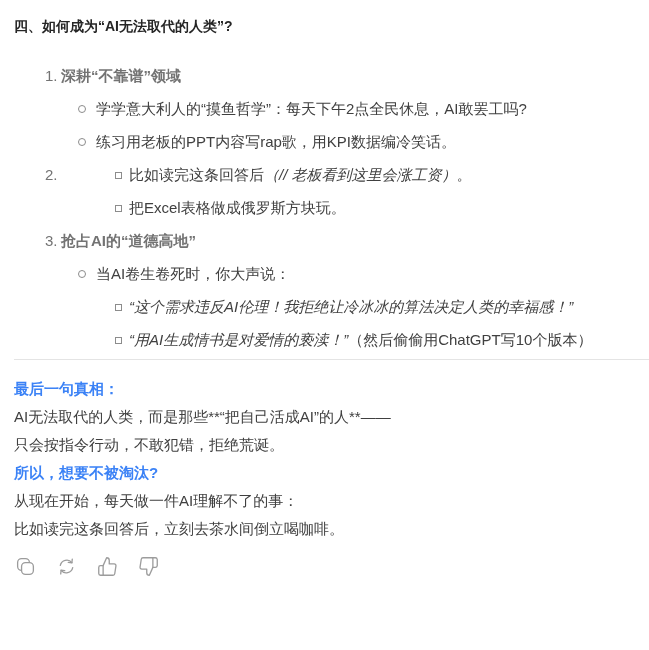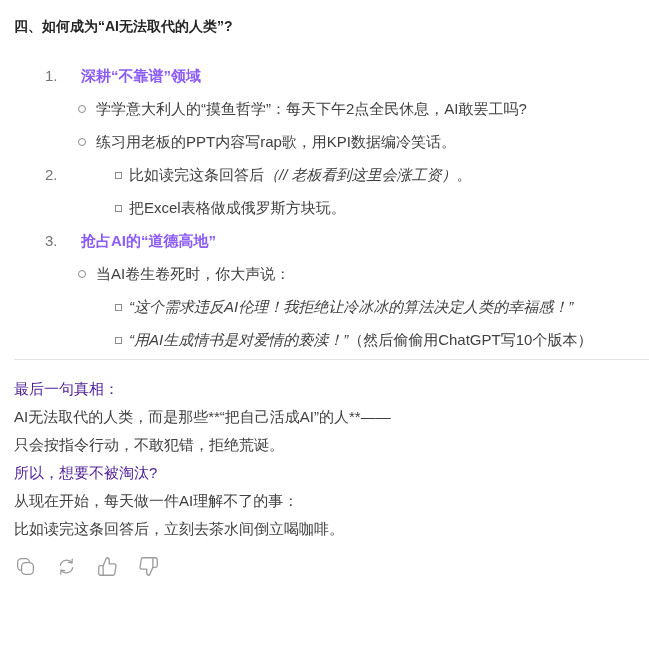--- a/index.html
+++ b/index.html
@@ -9,38 +9,38 @@
     color:#404040; font-size:15px;
   }
   .page { padding:14px 10px 0 14px; }
   h3.heading {
     font-size:14px; line-height:24px; font-weight:bold; color:#262626;
     margin:0 0 24px 0;
   }
   .row { position:relative; line-height:28px; margin:0 0 5px 0; }
   .li1 { padding-left:47px; }
   .li1 .num { position:absolute; left:31px; color:#737373; }
-  .li1 strong { color:#8b5cf6;margin-left:20px; }
+  .li1 strong { color:#737373; }
   .li2 { padding-left:82px; }
   .li2 .cb {
     position:absolute; left:64px; top:10px; width:6px; height:6px;
     border:1.3px solid #8c8c8c; border-radius:50%; background:#fff;
   }
   .li3 { padding-left:115px; }
   .li3 .sb {
     position:absolute; left:101px; top:11px; width:5px; height:5px;
     border:1.2px solid #8c8c8c; background:#fff;
   }
   .it { font-style:italic; }
   hr.divider {
     border:none; border-top:1px solid #e4e4e4;
     margin:0 -10px 15px 0;
   }
   .pline { line-height:28px; }
-  .pline.bold { font-weight:normal; color:#4c1d95; }
+  .pline.bold { font-weight:bold; color:#3b82f6; }
   .actions { display:flex; gap:19px; margin-top:12px; align-items:center; }
   .abtn {
     background:none; border:none; padding:0; margin:0; cursor:pointer;
     width:22px; height:22px; display:flex; align-items:center; justify-content:center;
   }
   .abtn svg { display:block; }
 </style>
 </head>
 <body>
 

